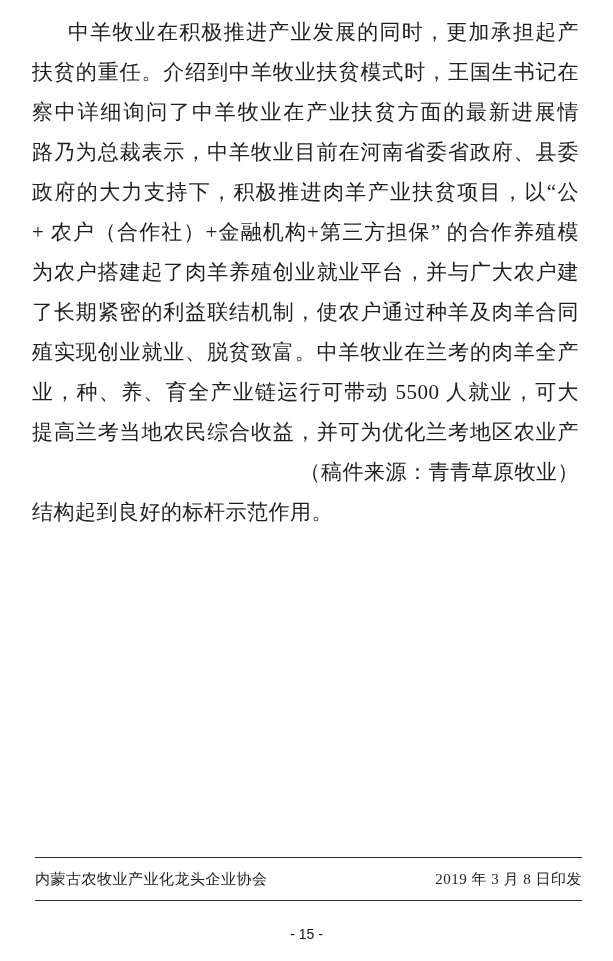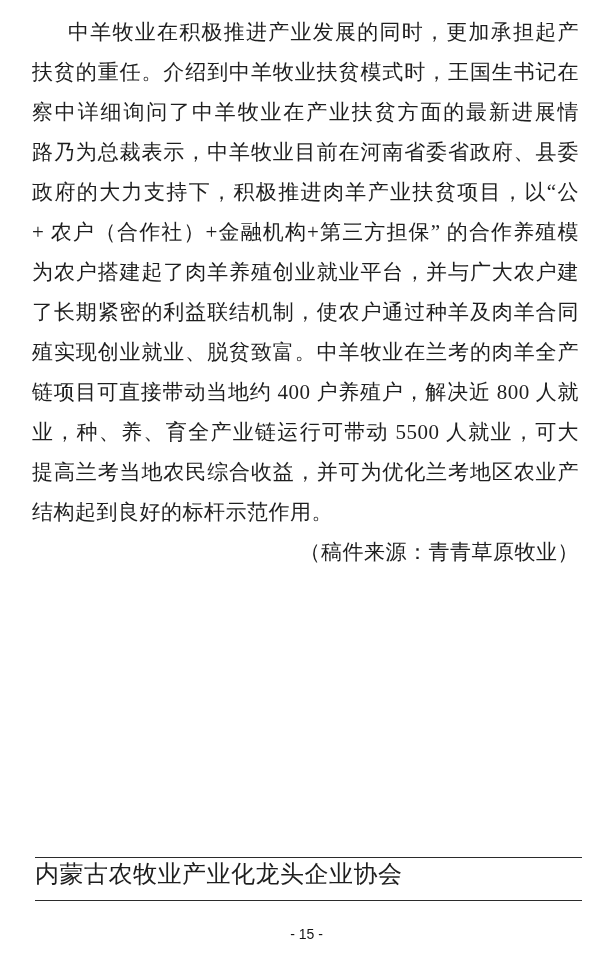--- a/index.html
+++ b/index.html
@@ -46,22 +46,22 @@
   .footer {
     position: absolute;
     top: 857px;
     left: 35px;
     right: 31px;
     height: 42px;
     border-top: 1.5px solid #2b2b2b;
     border-bottom: 1.5px solid #2b2b2b;
     display: flex;
     justify-content: space-between;
-    align-items: flex-start;
-    font-size: 24px;
+    align-items: center;
+    font-size: 15px;
     letter-spacing: 0.5px;
   }
   .page-number {
     position: absolute;
     top: 926px;
     left: 0;
     right: 0;
     text-align: center;
     font-family: "Liberation Sans", "DejaVu Sans", sans-serif;
     font-size: 14px;
@@ -76,26 +76,26 @@
   <div class="body-text">
     <div class="line indent">中羊牧业在积极推进产业发展的同时，更加承担起产业</div>
     <div class="line">扶贫的重任。介绍到中羊牧业扶贫模式时，王国生书记在视</div>
     <div class="line">察中详细询问了中羊牧业在产业扶贫方面的最新进展情况，</div>
     <div class="line">路乃为总裁表示，中羊牧业目前在河南省委省政府、县委县</div>
     <div class="line">政府的大力支持下，积极推进肉羊产业扶贫项目，以“公司</div>
     <div class="line">+ 农户（合作社）+金融机构+第三方担保” 的合作养殖模式，</div>
     <div class="line">为农户搭建起了肉羊养殖创业就业平台，并与广大农户建立</div>
     <div class="line">了长期紧密的利益联结机制，使农户通过种羊及肉羊合同养</div>
     <div class="line">殖实现创业就业、脱贫致富。中羊牧业在兰考的肉羊全产业</div>
-    <div class="line">链项目可直接带动当地约 400 户养殖户，解决近 800 人就</div>
     <div class="line">业，种、养、育全产业链运行可带动 5500 人就业，可大幅</div>
     <div class="line">提高兰考当地农民综合收益，并可为优化兰考地区农业产业</div>
+    <div class="line source">（稿件来源：青青草原牧业）</div>
     <div class="line plain">结构起到良好的标杆示范作用。</div>
-    <div class="line source">（稿件来源：青青草原牧业）</div>
   </div>
 
   <div class="footer">
     <span>内蒙古农牧业产业化龙头企业协会</span>
+    <span>2019 年 3 月 8 日印发</span>
   </div>
 
   <div class="page-number">- 15 -</div>
 
 </div>
 
 </body></html>

